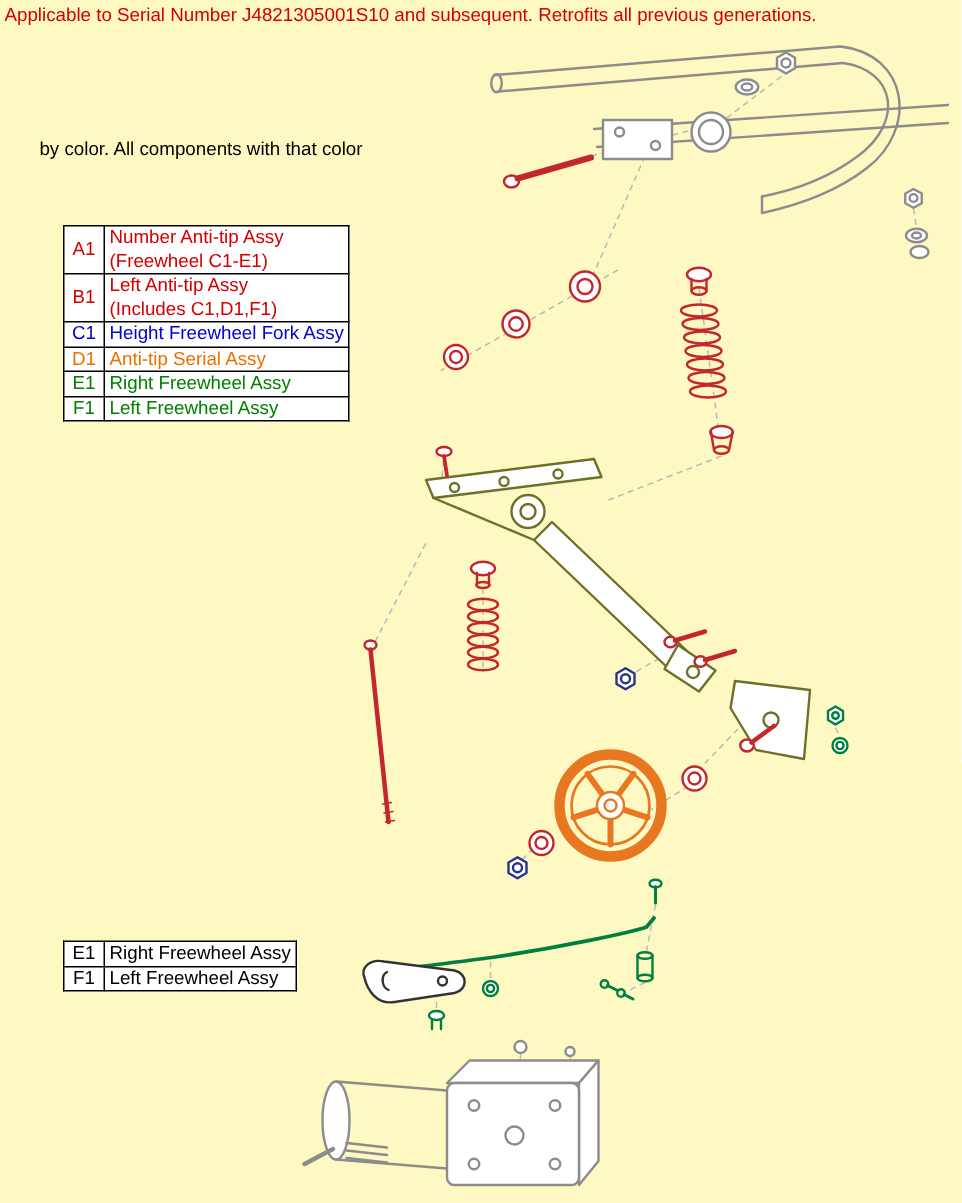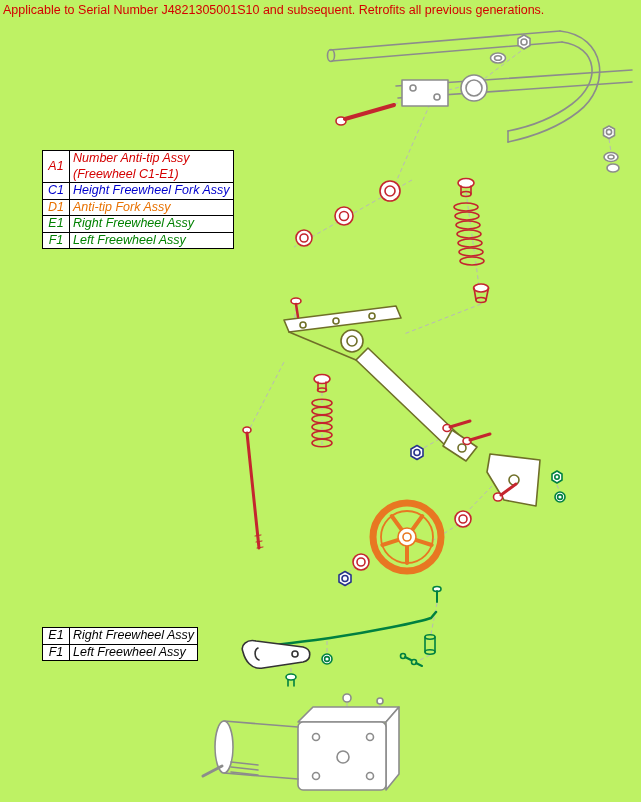--- a/index.html
+++ b/index.html
@@ -1,38 +1,38 @@
 <!DOCTYPE html>
 <html><head>
 <meta charset="utf-8">
 <style>
   html,body{margin:0;padding:0;background:#fff;}
   .page{
-    position:relative;width:641px;height:802px;background:#bef264;overflow:hidden;
+    position:relative;width:641px;height:802px;background:#fef9c3;overflow:hidden;
     font-family:"Liberation Sans",sans-serif;color:#000;
   }
   svg.diagram{position:absolute;left:0;top:0;width:641px;height:802px;}
   svg .part{fill:none;stroke-width:1.6;stroke-linecap:round;stroke-linejoin:round;}
   .sg{stroke:#8c8c8c}
   .sr{stroke:#c4262e}
   .so{stroke:#6f6f28}
   .sw{stroke:#e87722}
   .sgr{stroke:#008040}
   .sb{stroke:#27348b}
   .sk{stroke:#333}
   .dash{fill:none;stroke:#b8b8b8;stroke-width:1;stroke-dasharray:4 3;}
   .header{
     position:absolute;left:3px;top:3px;width:636px;
     font-size:12.5px;line-height:15px;color:#d40000;white-space:nowrap;
   }
   .note{
     position:absolute;left:14px;top:92px;width:240px;
     text-align:center;font-size:12.5px;line-height:15.5px;color:#000;
   }
-  table.legend{border-collapse:collapse;position:absolute;background:#fff;font-style:italic;}
+  table.legend{border-collapse:collapse;position:absolute;background:#fff;}
   table.legend td{
     border:1px solid #000;font-size:12.5px;line-height:15.5px;
     padding:0 3px;background:#fff;vertical-align:middle;
   }
   table.legend td.code{text-align:center;width:22px;padding:0 2px;}
   #legend-main{left:42px;top:150px;}
   #legend-freewheel{left:42px;top:627px;}
   .c-red{color:#d40000}.c-blue{color:#0000cc}.c-orange{color:#e87100}
   .c-green{color:#008000}.c-black{color:#000}
 </style>
@@ -277,38 +277,46 @@
       <path d="M224,773 L298,779"></path>
       <ellipse cx="224" cy="747" rx="9" ry="26" fill="#fff"></ellipse>
       <path d="M231,762 L258,765 M231,767 L258,770 M231,772 L258,775"></path>
       <path d="M203,776 L222,766" stroke-width="3"></path>
     </g>
   </svg>
 
   <div class="header">Applicable to Serial Number J4821305001S10 and subsequent. Retrofits all previous generations.</div>
 
   <div class="note">
+    <div>by color. All components with that color</div>
   </div>
 
   <table class="legend" id="legend-main">
     <tbody>
         <tr>
       <td class="code c-red">A1</td>
       <td class="lbl c-red">
         <span>Number Anti-tip Assy</span><br>
         <span>(Freewheel C1-E1)</span>
       </td>
     </tr>
     <tr>
+      <td class="code c-red">B1</td>
+      <td class="lbl c-red">
+        <span>Left Anti-tip Assy</span><br>
+        <span>(Includes C1,D1,F1)</span>
+      </td>
+    </tr>
+    <tr>
       <td class="code c-blue">C1</td>
       <td class="lbl c-blue">Height Freewheel Fork Assy</td>
     </tr>
     <tr>
       <td class="code c-orange">D1</td>
-      <td class="lbl c-orange">Anti-tip Fork Assy</td>
+      <td class="lbl c-orange">Anti-tip Serial Assy</td>
     </tr>
     <tr>
       <td class="code c-green">E1</td>
       <td class="lbl c-green">Right Freewheel Assy</td>
     </tr>
     <tr>
       <td class="code c-green">F1</td>
       <td class="lbl c-green">Left Freewheel Assy</td>
     </tr>
   </tbody>

